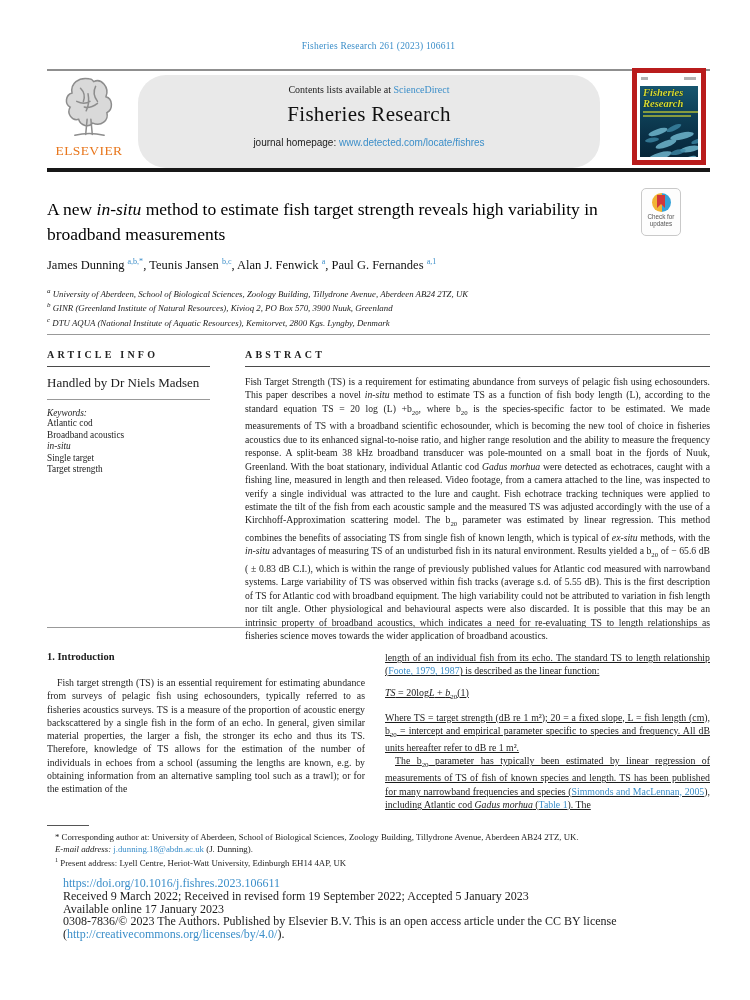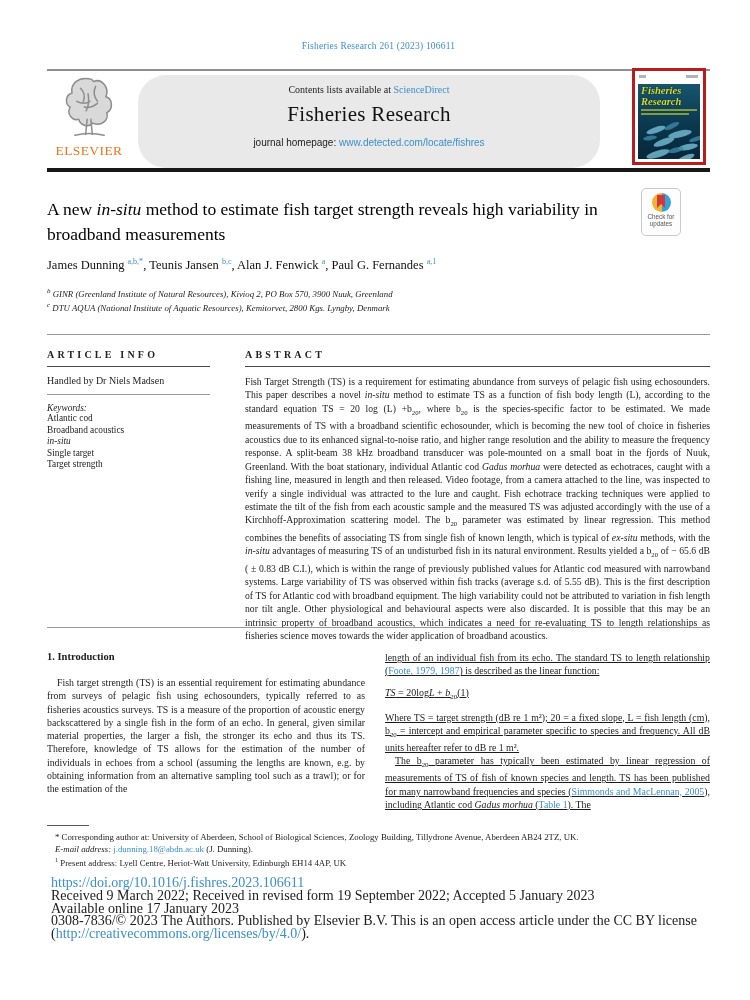--- a/index.html
+++ b/index.html
@@ -23,21 +23,21 @@
   .rule-top{position:absolute; top:69px; left:0; width:100%; height:2px; background:#8f8f8f;}
   .header-row{position:absolute; top:75px; left:0; width:100%; height:93px;}
   .elsevier-logo{position:absolute; left:0; top:0; width:84px; height:93px; text-align:center;}
   .elsevier-word{font-size:13.5px; color:var(--elsevier-orange); letter-spacing:.4px; margin-top:-2px;}
   .header-box{position:absolute; left:91px; top:0; width:462px; height:93px; background:#e9e9e9;
     text-align:center;border-radius:28px;}
   .contents-line{margin-top:9px; font-size:10px;}
   .journal-name{margin-top:7px; font-size:21px; letter-spacing:.3px; color:#111;}
   .homepage-line{margin-top:10px; font-size:10px; font-family:"Liberation Sans","DejaVu Sans",sans-serif;}
   .cover{position:absolute; right:4px; top:-7px; width:74px; height:97px; background:#fff;
-    border:3px solid #b91c1c; box-sizing:border-box; overflow:hidden;}
+    border:5px solid #b91c1c; box-sizing:border-box; overflow:hidden;}
   .cover-top{height:13px; background:#fff; position:relative;}
   .cover-top .bar{position:absolute; top:4px; height:3px; background:#b3b3b3;}
   .cover-main{position:absolute; top:13px; left:3px; right:3px; bottom:3px;
     background:linear-gradient(180deg,#17566f 0%,#0e4259 35%,#0a3147 70%,#072639 100%); overflow:hidden;}
   .cover-title{position:relative; z-index:2; padding:2px 3px 0 3px; color:#d6df38;
     font-weight:bold; font-style:italic; font-size:10.5px; line-height:10.5px; text-shadow:0 0 1px #000;}
   .cover-sub .bar{height:2px; background:#a4b23a; margin:2px 3px 0 3px; opacity:.8;}
   .cover-fish{position:absolute; left:0; top:0; z-index:1;}
   .rule-thick{position:absolute; top:168px; left:0; width:100%; height:4px; background:#181818;}
 
@@ -56,21 +56,21 @@
   .authors sup{font-size:8px; color:var(--link);}
   .affiliations{position:absolute; top:286px; left:0; font-size:8.8px; font-style:italic;
     line-height:11.4px; color:#222;}
   .affiliations sup{font-size:7px;}
   .rule-affil{position:absolute; top:334px; left:0; width:100%; height:1px; background:var(--rule-gray);}
 
   
   .sec-heading{font-size:10px; letter-spacing:3.2px; color:#222; margin:0 0 6px 0; font-weight:bold;}
   .underline{height:1px; background:#4a4a4a; margin-bottom:8px;}
   .info-col{position:absolute; top:349px; left:0; width:163px;}
-  .handled-by{font-size:10px; margin:2px 0 8px 0;}
+  .handled-by{font-size:13px; margin:2px 0 8px 0;}
   .handled-rule{height:1px; background:var(--rule-gray); margin-bottom:8px;}
   .kw-label{font-size:9.3px; font-style:italic;}
   .kw-item{font-size:9.3px; line-height:11.5px;}
   .abs-col{position:absolute; top:349px; left:198px; width:465px;}
   .abs-text{font-size:9.7px; line-height:13.45px; text-align:justify; margin-top:1px;}
   .rule-abs-bottom{position:absolute; top:627px; left:0; width:100%; height:1px; background:var(--rule-gray);}
 
   
   .col-left{position:absolute; top:651px; left:0; width:318px;}
   .col-right{position:absolute; top:651px; left:338px; width:325px;text-decoration:underline;}
@@ -78,21 +78,21 @@
   .body-p{font-size:9.8px; line-height:13.25px; text-align:justify; margin:0;}
   .indent{text-indent:10px;}
   .equation-row{display:flex; justify-content:flex-start; align-items:baseline;
     font-size:10px; margin:9px 0 10px 0;}
   sub{font-size:70%;} sup{font-size:70%;}
 
   
   .fn-rule{position:absolute; top:825px; left:0; width:42px; height:1px; background:#555;}
   .footnotes{position:absolute; top:832px; left:0; width:100%; font-size:8.8px; line-height:11.6px;}
   .footnotes > div{padding-left:8px;}
-  .footer{position:absolute; top:877px; left:4px; width:100%; font-size:14px; line-height:12.4px;}
+  .footer{position:absolute; top:877px; left:16px; width:100%; font-size:12px; line-height:12.4px;}
   .doi-line{color:var(--link); margin-bottom:1px;}
 
   
   .s-i{font-style:italic;}
   .s-a{color:var(--link);}
 </style>
 </head>
 <body>
 
 <div class="page">
@@ -161,20 +161,21 @@
     <div class="check-badge">
       <div class="cm-circle">
         <div class="cm-bookmark"></div>
       </div>
       <div class="cm-text">Check for updates</div>
     </div>
 
     <div class="authors"><span>James Dunning </span><sup class="s-a">a,b,*</sup><span>, Teunis Jansen </span><sup class="s-a">b,c</sup><span>, Alan J. Fenwick </span><sup class="s-a">a</sup><span>, Paul G. Fernandes </span><sup class="s-a">a,1</sup></div>
 
     <div class="affiliations">
+      <div><sup>a</sup><span> University of Aberdeen, School of Biological Sciences, Zoology Building, Tillydrone Avenue, Aberdeen AB24 2TZ, UK</span></div>
       <div><sup>b</sup><span> GINR (Greenland Institute of Natural Resources), Kivioq 2, PO Box 570, 3900 Nuuk, Greenland</span></div>
       <div><sup>c</sup><span> DTU AQUA (National Institute of Aquatic Resources), Kemitorvet, 2800 Kgs. Lyngby, Denmark</span></div>
     </div>
 
     <div class="rule-affil"></div>
 
     <div class="info-col">
       <h2 class="sec-heading">ARTICLE INFO</h2>
       <div class="underline"></div>
       <div class="handled-by">Handled by Dr Niels Madsen</div>

